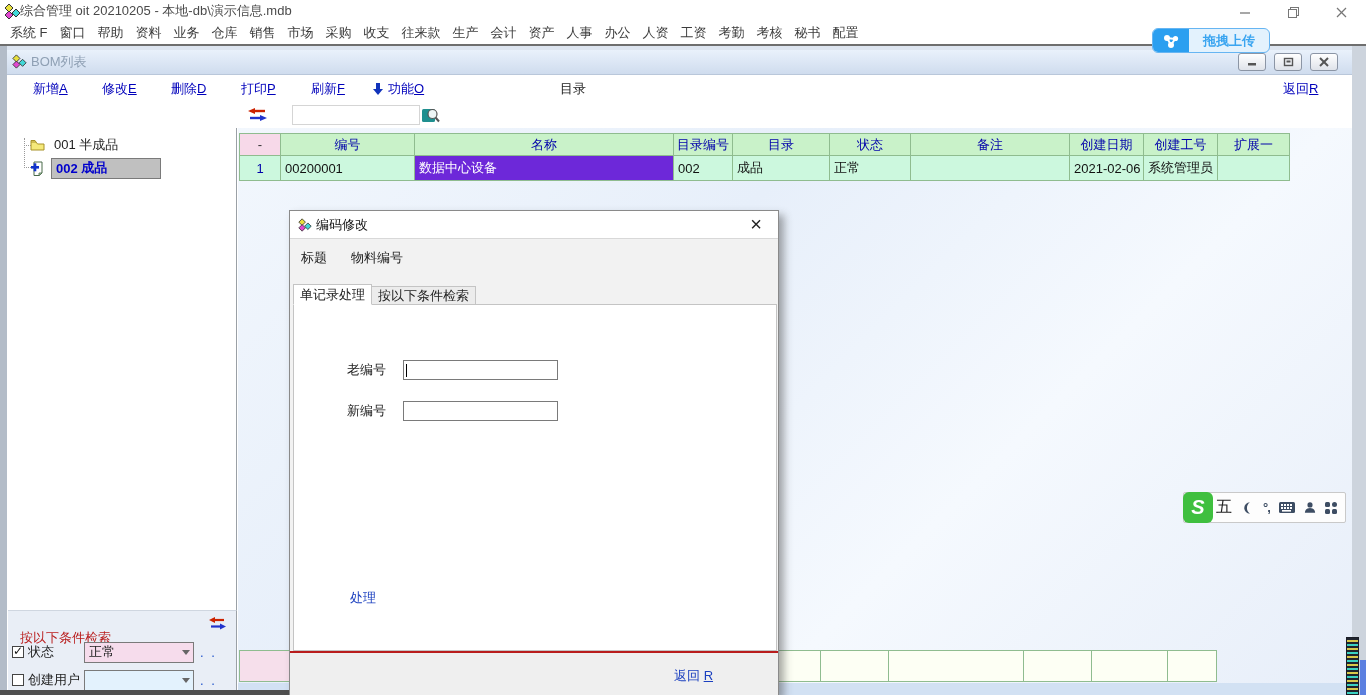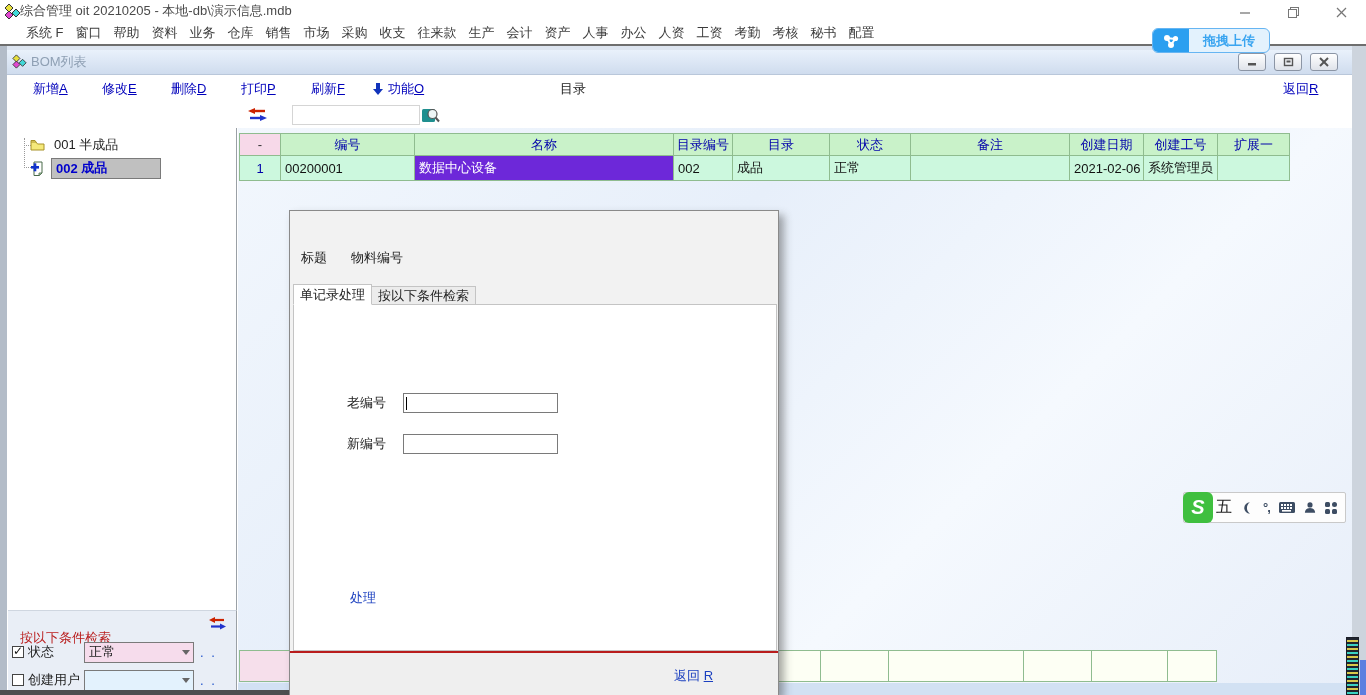--- a/index.html
+++ b/index.html
@@ -5,21 +5,21 @@
   * { margin:0; padding:0; box-sizing:border-box; }
   html,body { width:1366px; height:695px; overflow:hidden; }
   body { font-family:"Liberation Sans","DejaVu Sans",sans-serif; font-size:13px; color:#222; background:#fff; }
   .screen { position:relative; width:1366px; height:695px; background:#fff; overflow:hidden; }
 
   
   .titlebar { position:absolute; left:0; top:0; width:1366px; height:22px; background:#fff; display:flex; align-items:center; }
   .titlebar .apptitle { margin-left:20px; color:#4a4a4a; font-size:13px; }
   .appicon { position:absolute; left:4px; top:3px; width:17px; height:17px; }
   .winctl { position:absolute; top:2px; width:30px; height:20px; display:flex; align-items:center; justify-content:center; }
-  .menubar { position:absolute; left:0; top:22px; width:1366px; height:24px; background:#fff; border-bottom:2px solid #6e6e6e; display:flex; align-items:center; gap:12px; padding-left:26px; }
+  .menubar { position:absolute; left:0; top:22px; width:1366px; height:24px; background:#fff; border-bottom:2px solid #6e6e6e; display:flex; align-items:center; gap:12px; padding-left:10px; }
   .menubar span { color:#3c3c3c; white-space:nowrap; cursor:default; }
 
   
   .upload-btn { position:absolute; left:1152px; top:28px; height:25px; display:flex; z-index:40; border:1px solid #66b5f2; border-radius:6px; overflow:hidden; background:#e3f2fd; }
   .upload-ico { width:36px; background:#2b9ff0; display:flex; align-items:center; justify-content:center; }
   .upload-lbl { padding:0 14px; display:flex; align-items:center; color:#3aa5f0; font-weight:bold; }
 
   
   .mdi-left { position:absolute; left:0; top:46px; width:7px; height:649px; background:#b3bcc8; }
   .mdi-right { position:absolute; left:1352px; top:46px; width:14px; height:649px; background:#cdd4dd; }
@@ -78,21 +78,21 @@
   .dialog { position:absolute; left:289px; top:210px; width:490px; height:485px; background:#f2f2f2; border:1px solid #8a8a8a; box-shadow:5px 5px 8px rgba(60,60,60,.45); z-index:50; }
   .dlg-titlebar { height:28px; background:#fff; border-bottom:1px solid #d8d8d8; display:flex; align-items:center; position:relative; }
   .dlg-title { margin-left:26px; color:#111; }
   .dlg-close { position:absolute; right:10px; top:1px; width:24px; height:24px; font-size:20px; color:#222; display:flex; align-items:center; justify-content:center; cursor:pointer; }
   .dlg-caption { position:absolute; left:11px; top:38px; display:flex; gap:24px; }
   .dlg-tabs { position:absolute; left:3px; top:73px; display:flex; align-items:flex-end; }
   .tab { height:21px; padding:0 6px; display:flex; align-items:center; border:1px solid #c4c4c4; }
   .tab.active { background:#fff; border-bottom:1px solid #fff; position:relative; z-index:2; }
   .tab.inactive { background:#ececec; height:19px; border-left:none; }
   .dlg-content { position:absolute; left:3px; top:93px; width:484px; height:347px; background:#fff; border:1px solid #c4c4c4; }
-  .fld { position:absolute; left:53px; display:flex; align-items:center;margin-top:33px; }
+  .fld { position:absolute; left:53px; display:flex; align-items:center; }
   .fld-label { width:56px; }
   .fakeinput { width:155px; height:20px; border:1px solid #7a7a7a; background:#fff; display:flex; align-items:center; padding:0 2px; }
   .caret { width:1px; height:13px; background:#000; }
   .process-link { position:absolute; left:56px; top:284px; color:#1a3fbf; cursor:pointer; }
   .dlg-footer { position:absolute; left:0; top:440px; width:488px; height:44px; background:#efefef; border-top:2px solid #b91c1c; }
   .dlg-back { position:absolute; left:384px; top:14px; color:#1a3fbf; cursor:pointer; }
   .dlg-back u { text-decoration:underline; }
 
   
   .ime-bar { position:absolute; left:1183px; top:492px; width:163px; height:31px; background:#fdfdfd; border:1px solid #c9c9c9; border-radius:2px; display:flex; align-items:center; gap:9px; padding-left:32px; z-index:20; }
@@ -320,20 +320,29 @@
       <span style="width:56px;">创建用户</span>
       <div class="sel" style="background:#e3f2fd;">
         <span></span>
         <span class="chev"></span>
       </div>
       <span class="dots">. .</span>
     </div>
   </div>
 
   <div class="dialog">
+    <div class="dlg-titlebar">
+      <svg class="appicon" style="left:8px; top:7px; width:14px; height:14px;" viewBox="0 0 17 17">
+        <polygon points="5,1 9,5 5,9 1,5" fill="#e8e03c" stroke="#333"></polygon>
+        <polygon points="12,6 16,10 12,14 8,10" fill="#40d8d8" stroke="#333"></polygon>
+        <polygon points="5,8 9,12 5,16 1,12" fill="#e048d0" stroke="#333"></polygon>
+      </svg>
+      <span class="dlg-title">编码修改</span>
+      <span class="dlg-close">×</span>
+    </div>
     <div class="dlg-caption">
       <span>标题</span>
       <span>物料编号</span>
     </div>
     <div class="dlg-tabs">
       <div class="tab active">单记录处理</div>
       <div class="tab inactive">按以下条件检索</div>
     </div>
     <div class="dlg-content">
       <div class="fld" style="top:55px;">

